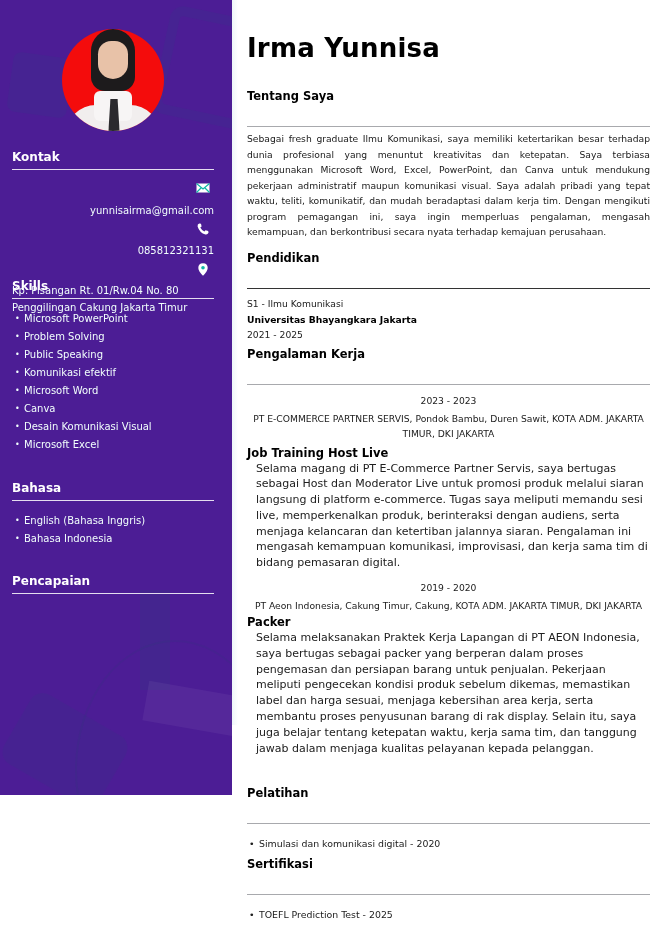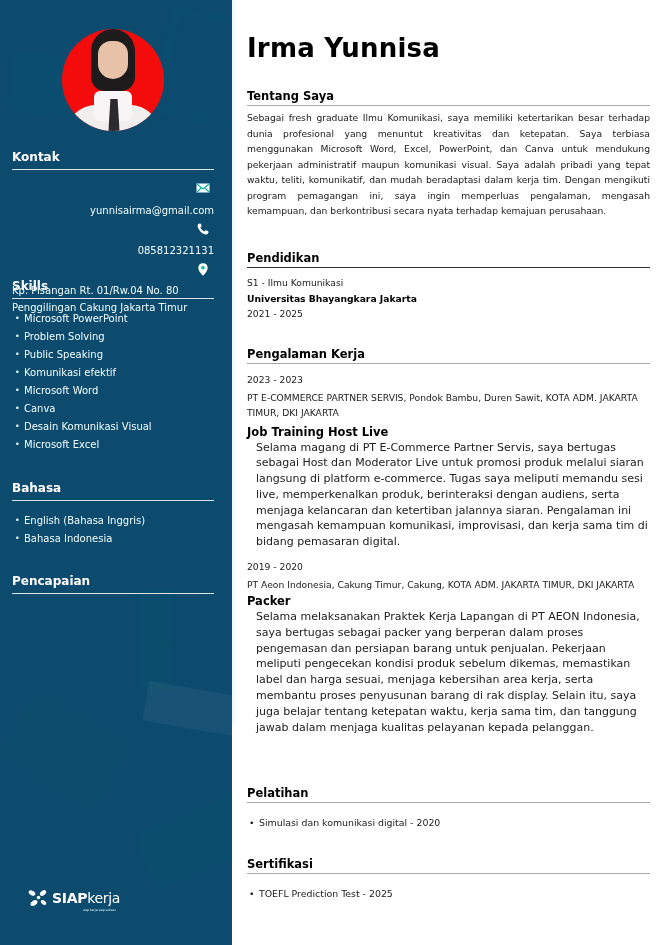--- a/index.html
+++ b/index.html
@@ -6,22 +6,22 @@
   html, body { width: 664px; height: 945px; overflow: hidden; }
   body {
     font-family: "DejaVu Sans", sans-serif;
     background: #ffffff;
     position: relative;
   }
   .page { display: flex; width: 664px; height: 945px; }
 
   
   .sidebar {
-    width: 232px; height: 945px;
-    background: #0c4a6e;
+    width: 232px; height: 795px;
+    background: #4c1d95;
     position: relative;
     overflow: hidden;
     color: #ffffff;
     padding: 0 18px 0 12px;
   }
   .sidebar .deco { position: absolute; pointer-events: none; }
   .deco1 { left: 10px; top: 55px; width: 60px; height: 60px; border-radius: 8px; background: rgba(0,120,110,0.08); transform: rotate(8deg); }
   .deco2 { left: 160px; top: 15px; width: 120px; height: 110px; border-radius: 14px; border: 10px solid rgba(0,120,110,0.08); transform: rotate(12deg); }
   .deco3 { left: 140px; top: 590px; width: 30px; height: 100px; background: rgba(0,110,100,0.10); }
   .deco4 { left: 145px; top: 690px; width: 110px; height: 40px; background: rgba(255,255,255,0.05); transform: rotate(10deg); }
@@ -59,26 +59,26 @@
 
   
   .main {
     flex: 1; height: 725px; position: relative;
     background: linear-gradient(90deg, #eef6f9 0px, #ffffff 6px);
     padding-left: 15px; padding-right: 14px;
     color: #1c1c1c;
   }
   .name { position: absolute; left: 15px; top: 33px; font-size: 26px; font-weight: bold; color: #000; letter-spacing: 0.2px; }
   .sec { position: absolute; left: 15px; right: 14px; }
-  .sec-title { font-size: 11.5px; font-weight: bold; color: #000; padding-bottom: 2px; border-bottom: 1.5px solid #a8a9ad; }
+  .sec-title { font-size: 11.5px; font-weight: bold; color: #000; padding-bottom: 23px; border-bottom: 1.5px solid #a8a9ad; }
   .sec-title.dark { border-bottom-color: #333; }
   .about { font-size: 9.2px; line-height: 15.5px; text-align: justify; margin-top: 4px; color: #202020; }
   .edu-line { font-size: 9.2px; line-height: 15.5px; color: #202020; }
   .edu-line.bold { font-weight: bold; color: #000; }
-  .meta { font-size: 9.2px; line-height: 15.5px; color: #202020; }
+  .meta { font-size: 9.2px; line-height: 15.5px; color: #202020; text-align: center; }
   .job-title { font-size: 11.5px; font-weight: bold; color: #000; line-height: 16px; }
   .job-desc { font-size: 11px; line-height: 15.8px; color: #202020; padding-left: 9px; }
   .bullets { list-style: none; margin-top: 12px; }
   .bullets li { font-size: 9.4px; line-height: 15px; color: #202020; padding-left: 12px; position: relative; }
   .bullets li::before { content: "•"; position: absolute; left: 2px; top: 0; }
 </style>
 </head>
 <body>
 
 <div class="page">

